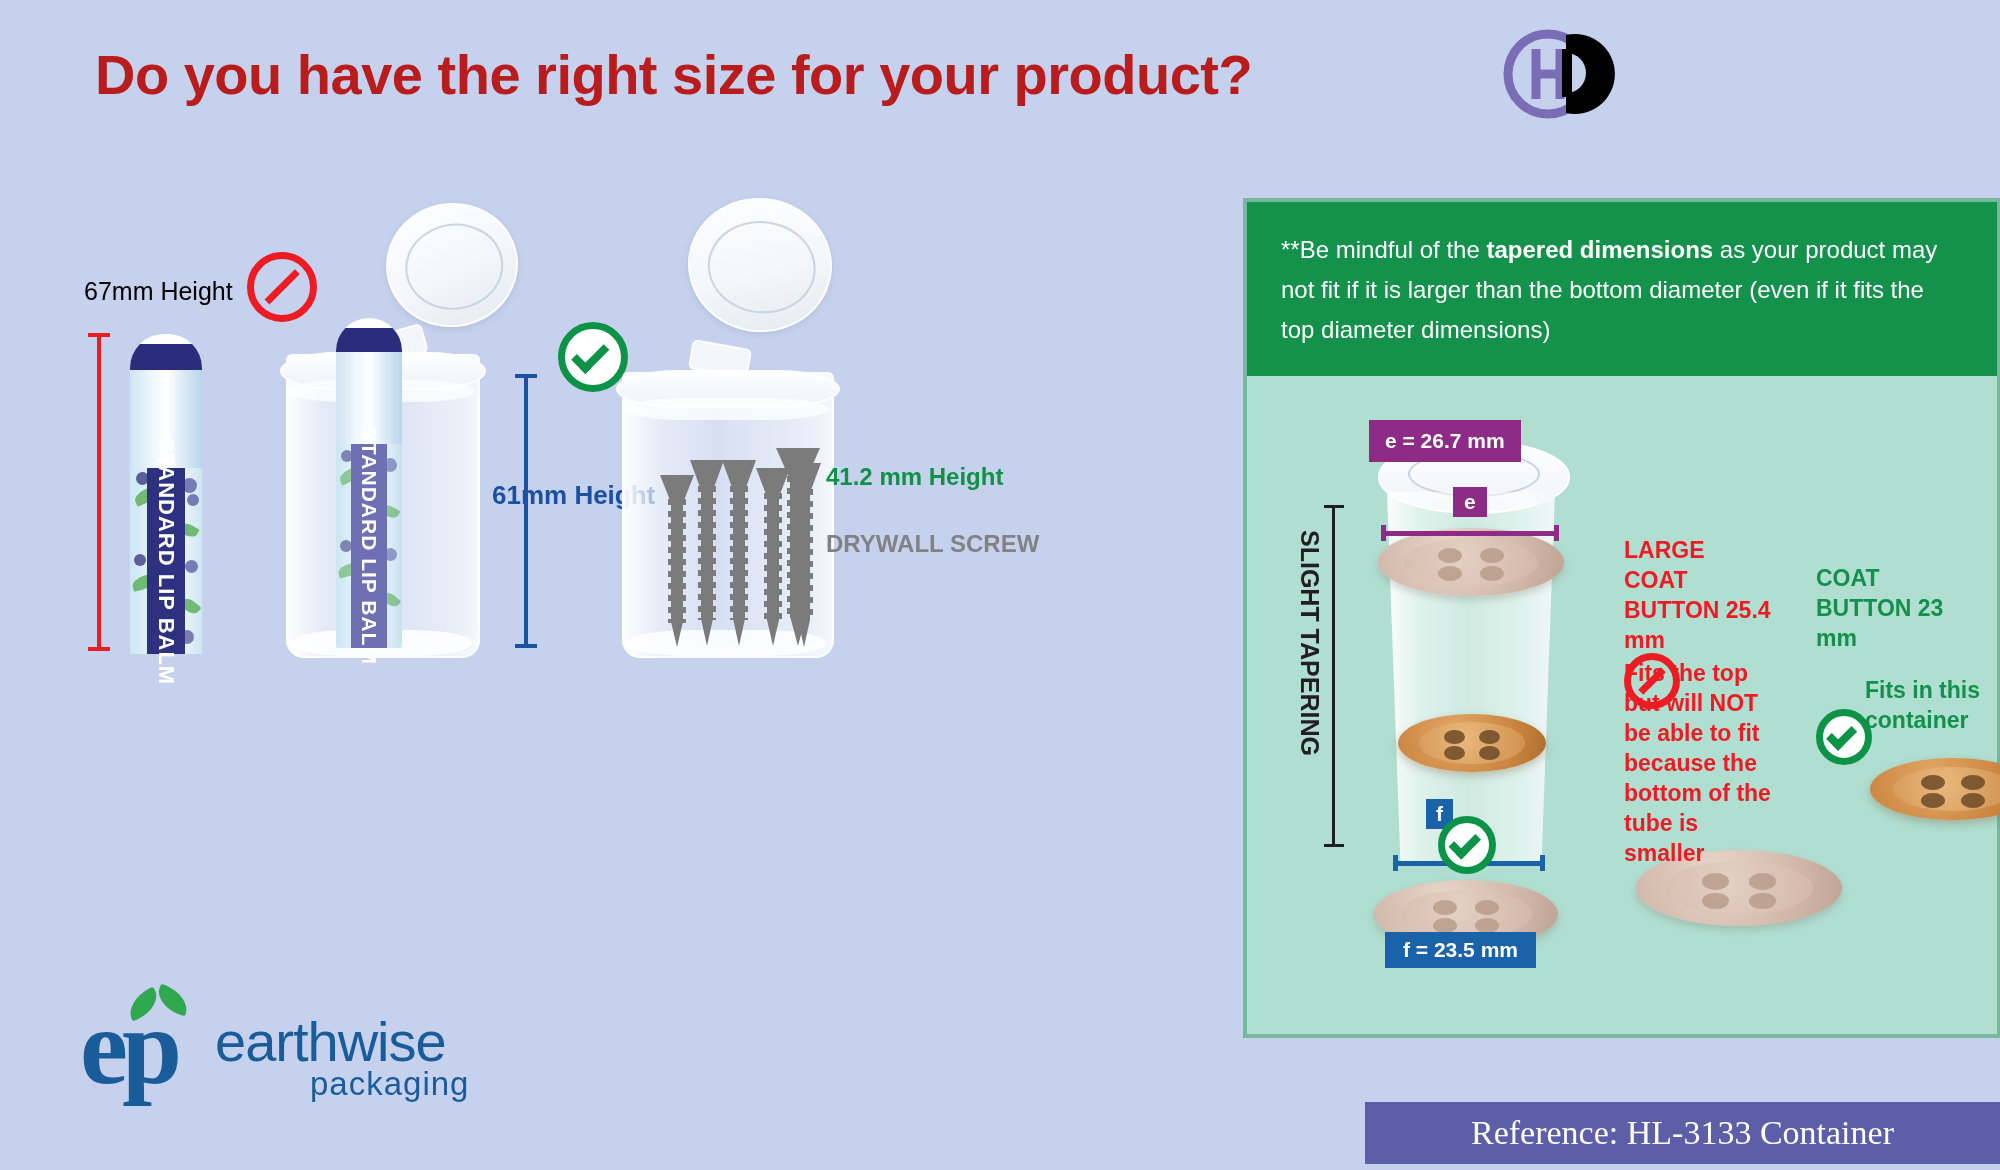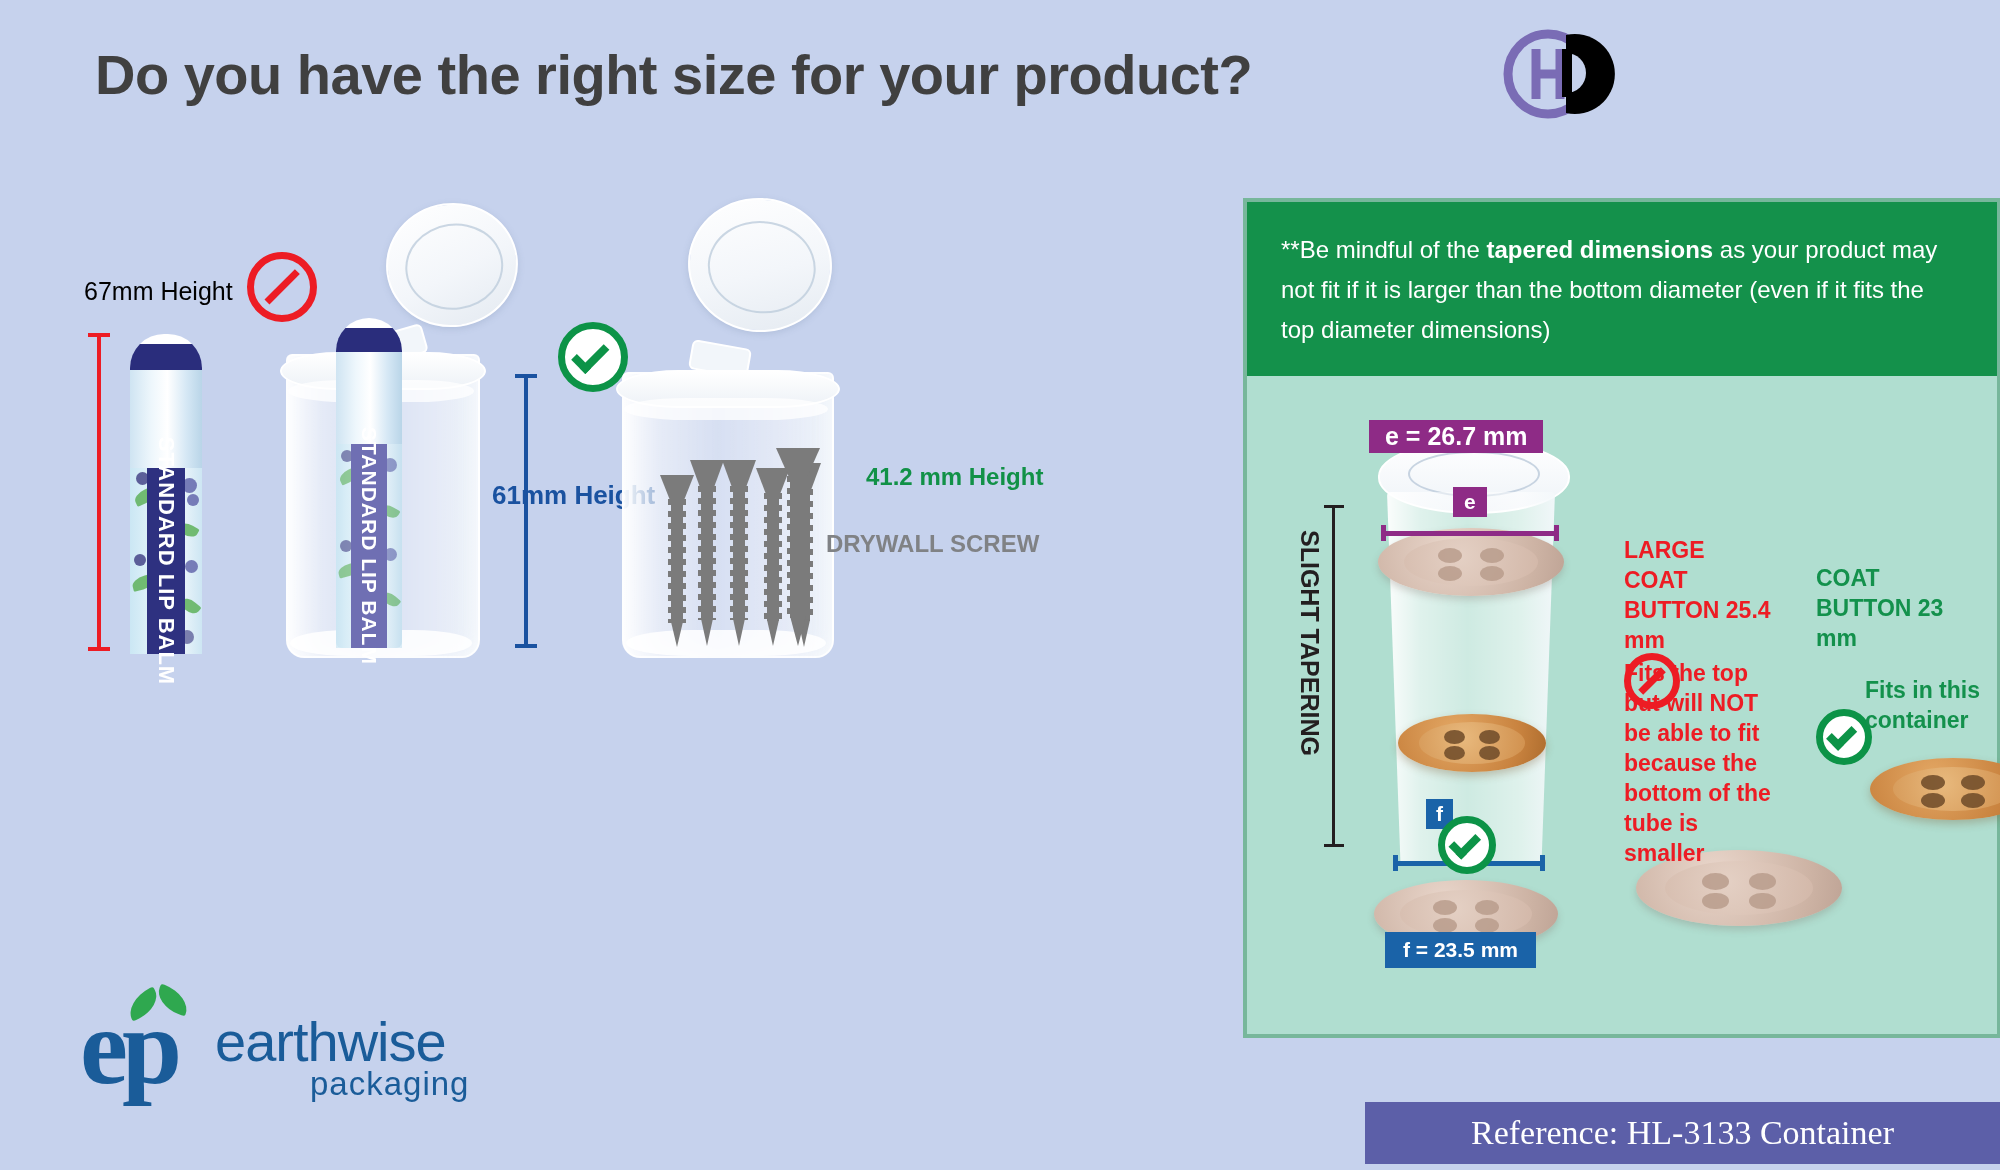--- a/index.html
+++ b/index.html
@@ -9,41 +9,41 @@
     font-family:"Liberation Sans", sans-serif;
     overflow:hidden;
     position:relative;
   }
   .abs{position:absolute;}
 
   
   #page-title{
     left:95px; top:42px;
     font-size:56px; font-weight:bold; letter-spacing:-0.5px;
-    color:#404040;
+    color:#b91c1c;
     white-space:nowrap;
     text-align:center;
   }
 
   
   #brand-logo{ left:1500px; top:22px; width:480px; height:105px; }
   #brand-logo .mark{position:absolute;left:0;top:5px;width:130px;height:95px;}
   #brand-logo .wordmark{
     position:absolute; left:130px; top:23px;
     font-size:58px; font-weight:bold; color:#000;
     letter-spacing:-1px; line-height:1;
   }
   #brand-logo .wordmark .sub{font-size:36px;letter-spacing:-0.5px;}
   .label-blue{color:#1a52a0;font-weight:bold;}
   .label-green{color:#119147;font-weight:bold;}
   .label-gray{color:#808285;font-weight:bold;}
 
   #height-67{ left:84px; top:277px; font-size:25px; }
   #height-61{ left:492px; top:480px; font-size:26px; line-height:30px;}
-  #height-41{ left:826px; top:463px; font-size:24px; line-height:28px;margin-left:40px;}
+  #height-41{ left:826px; top:463px; font-size:24px; line-height:28px;}
   #drywall-label{ left:826px; top:530px; font-size:24px; line-height:28px;}
 
   
   #dim-67{ left:88px; top:333px; width:22px; height:318px;}
   #dim-67 .bar{position:absolute;left:9px;top:0;width:4px;height:100%;background:#ed1c24;}
   #dim-67 .cap{position:absolute;left:0;width:22px;height:4px;background:#ed1c24;}
   #dim-67 .cap.t{top:0;} #dim-67 .cap.b{bottom:0;}
 
   
   #dim-61{ left:515px; top:374px; width:22px; height:274px;}
@@ -148,22 +148,22 @@
   
   #green-panel{ left:1243px; top:198px; width:758px; height:840px;
      border:4px solid #77b79b; box-sizing:border-box; background:#b0ded0;}
   #green-note{ position:absolute;left:0;top:0;width:100%;
      background:#14914b; color:#fff; box-sizing:border-box;
      padding:28px 34px 26px 34px; font-size:24px; line-height:40px;}
   #green-note b{font-weight:bold;}
 
   
   .badge{position:absolute;color:#fff;font-weight:bold;text-align:center;}
-  #badge-e{ left:1369px; top:420px; background:#8e2b86; font-size:25px;
-      padding:2px 16px; }
+  #badge-e{ left:1369px; top:420px; background:#8e2b86; font-size:21px;
+      padding:9px 16px; }
   #badge-e-small{ left:1453px; top:487px; background:#8e2b86; font-size:21px;
       padding:3px 11px;}
   #badge-f{ left:1385px; top:932px; background:#1a63a8; font-size:21px;
       padding:6px 18px;}
   #badge-f-small{ left:1426px; top:799px; background:#1a63a8; font-size:21px;
       padding:3px 10px;}
 
   
   #arrow-e{ left:1381px; top:525px; width:178px; height:16px;}
   #arrow-e .ln{position:absolute;left:0;top:6px;width:100%;height:5px;background:#8e2b86;}

